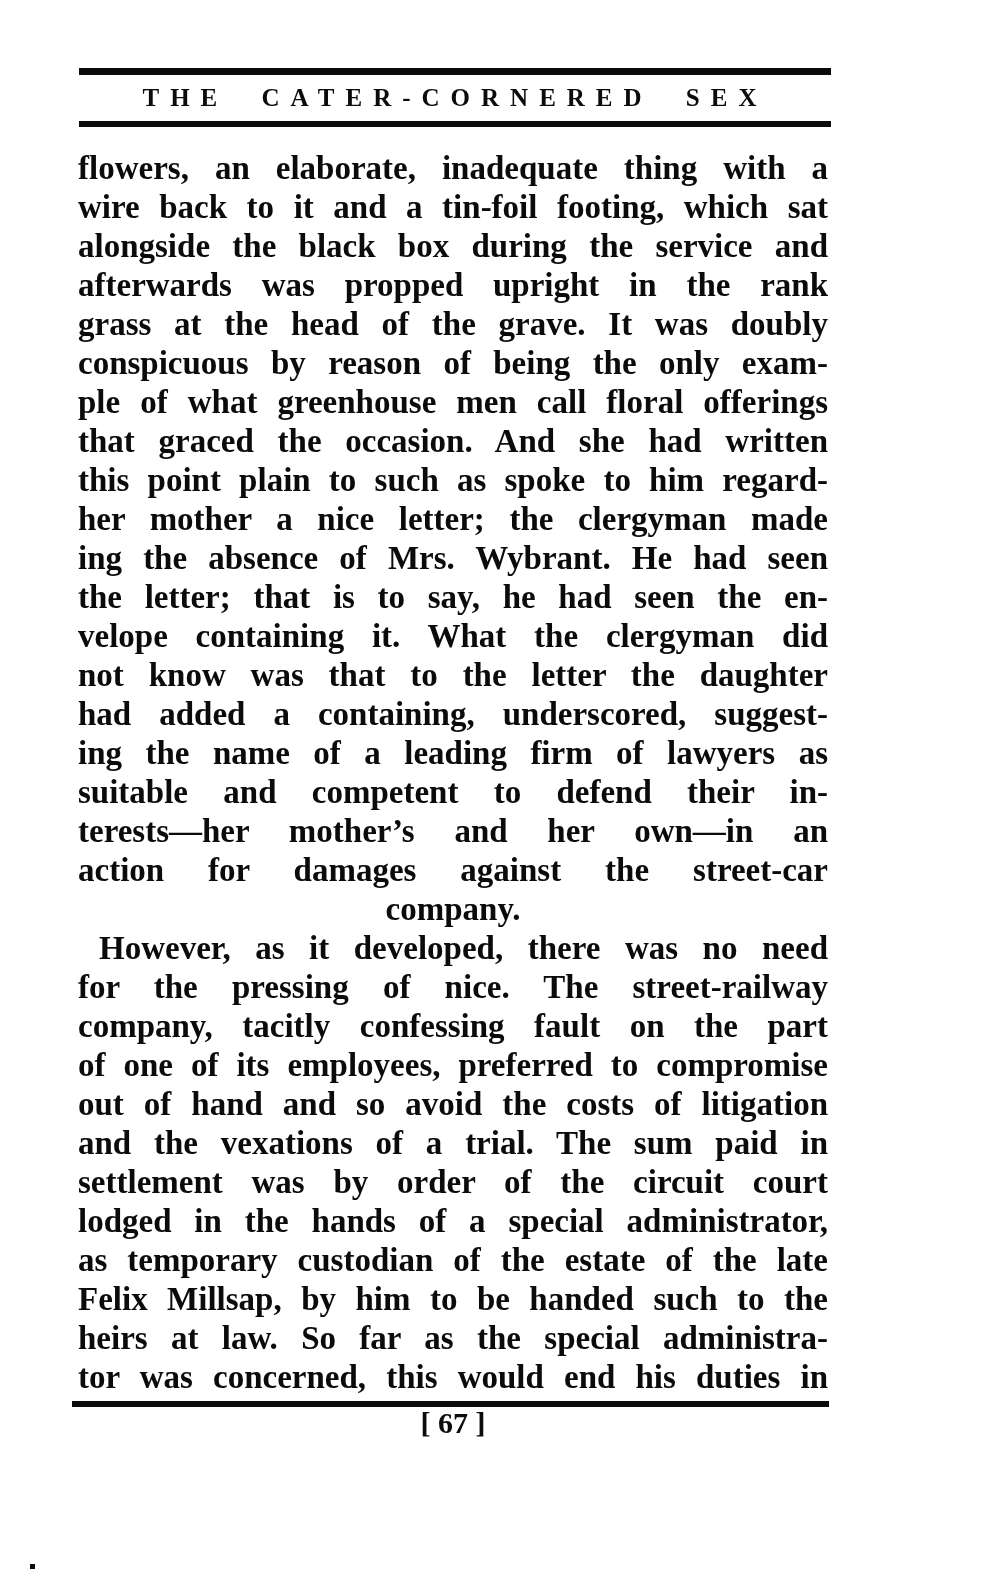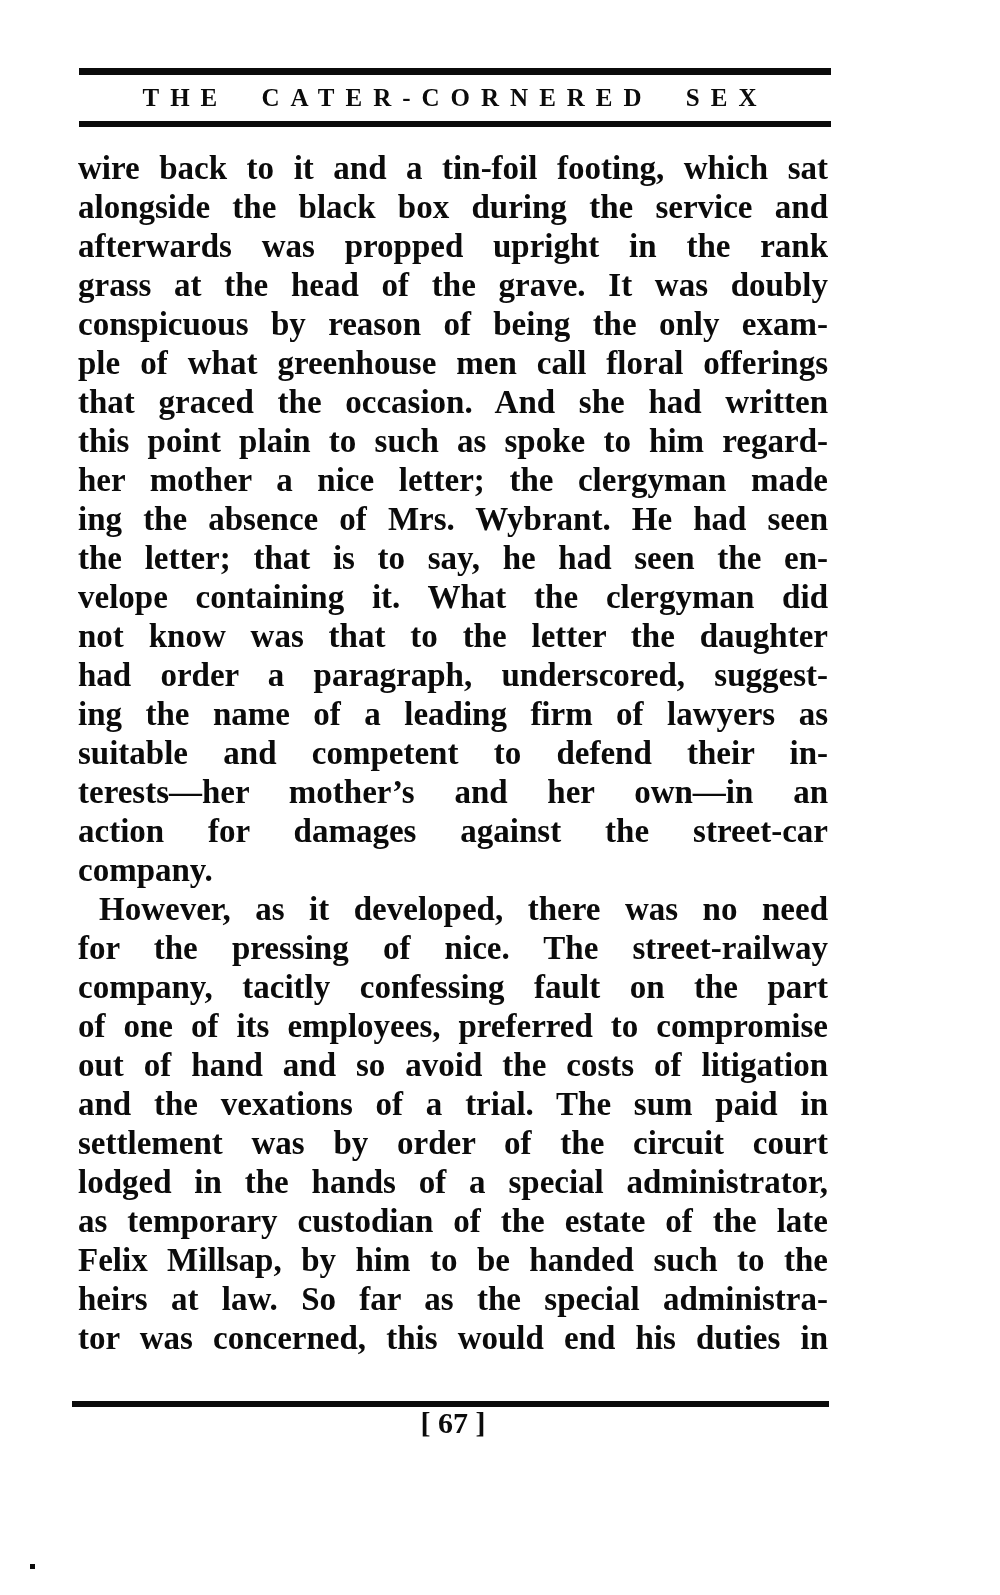--- a/index.html
+++ b/index.html
@@ -48,21 +48,21 @@
     overflow: hidden;
     white-space: normal;
   }
   
   .line:not(.no-just)::after {
     content: "";
     display: inline-block;
     width: 100%;
     height: 0;
   }
-  .line.no-just { text-align: left; }
+  .line.no-just { text-align: center; }
   .line.indent { text-indent: 21px; }
   .page-number {
     position: absolute;
     left: 78px;
     top: 1406px;
     width: 750px;
     text-align: center;
     font-size: 30px;
     font-weight: bold;
     line-height: 34px;
@@ -82,34 +82,35 @@
 <div class="page">
 
   <div>
     <div class="rule rule-header-top"></div>
     <div class="header-title">THE CATER-CORNERED SEX</div>
     <div class="rule rule-header-bottom"></div>
   </div>
 
   <div class="body-text">
     <div>
+      <div class="line">flowers, an elaborate, inadequate thing with a</div>
       <div class="line">wire back to it and a tin-foil footing, which sat</div>
       <div class="line">alongside the black box during the service and</div>
       <div class="line">afterwards was propped upright in the rank</div>
       <div class="line">grass at the head of the grave. It was doubly</div>
       <div class="line">conspicuous by reason of being the only exam-</div>
       <div class="line">ple of what greenhouse men call floral offerings</div>
       <div class="line">that graced the occasion. And she had written</div>
       <div class="line">this point plain to such as spoke to him regard-</div>
       <div class="line">her mother a nice letter; the clergyman made</div>
       <div class="line">ing the absence of Mrs. Wybrant. He had seen</div>
       <div class="line">the letter; that is to say, he had seen the en-</div>
       <div class="line">velope containing it. What the clergyman did</div>
       <div class="line">not know was that to the letter the daughter</div>
-      <div class="line">had order a paragraph, underscored, suggest-</div>
+      <div class="line">had added a containing, underscored, suggest-</div>
       <div class="line">ing the name of a leading firm of lawyers as</div>
       <div class="line">suitable and competent to defend their in-</div>
       <div class="line">terests—her mother’s and her own—in an</div>
       <div class="line">action for damages against the street-car</div>
       <div class="line no-just">company.</div>
     </div>
     <div>
       <div class="line indent">However, as it developed, there was no need</div>
       <div class="line">for the pressing of nice. The street-railway</div>
       <div class="line">company, tacitly confessing fault on the part</div>

